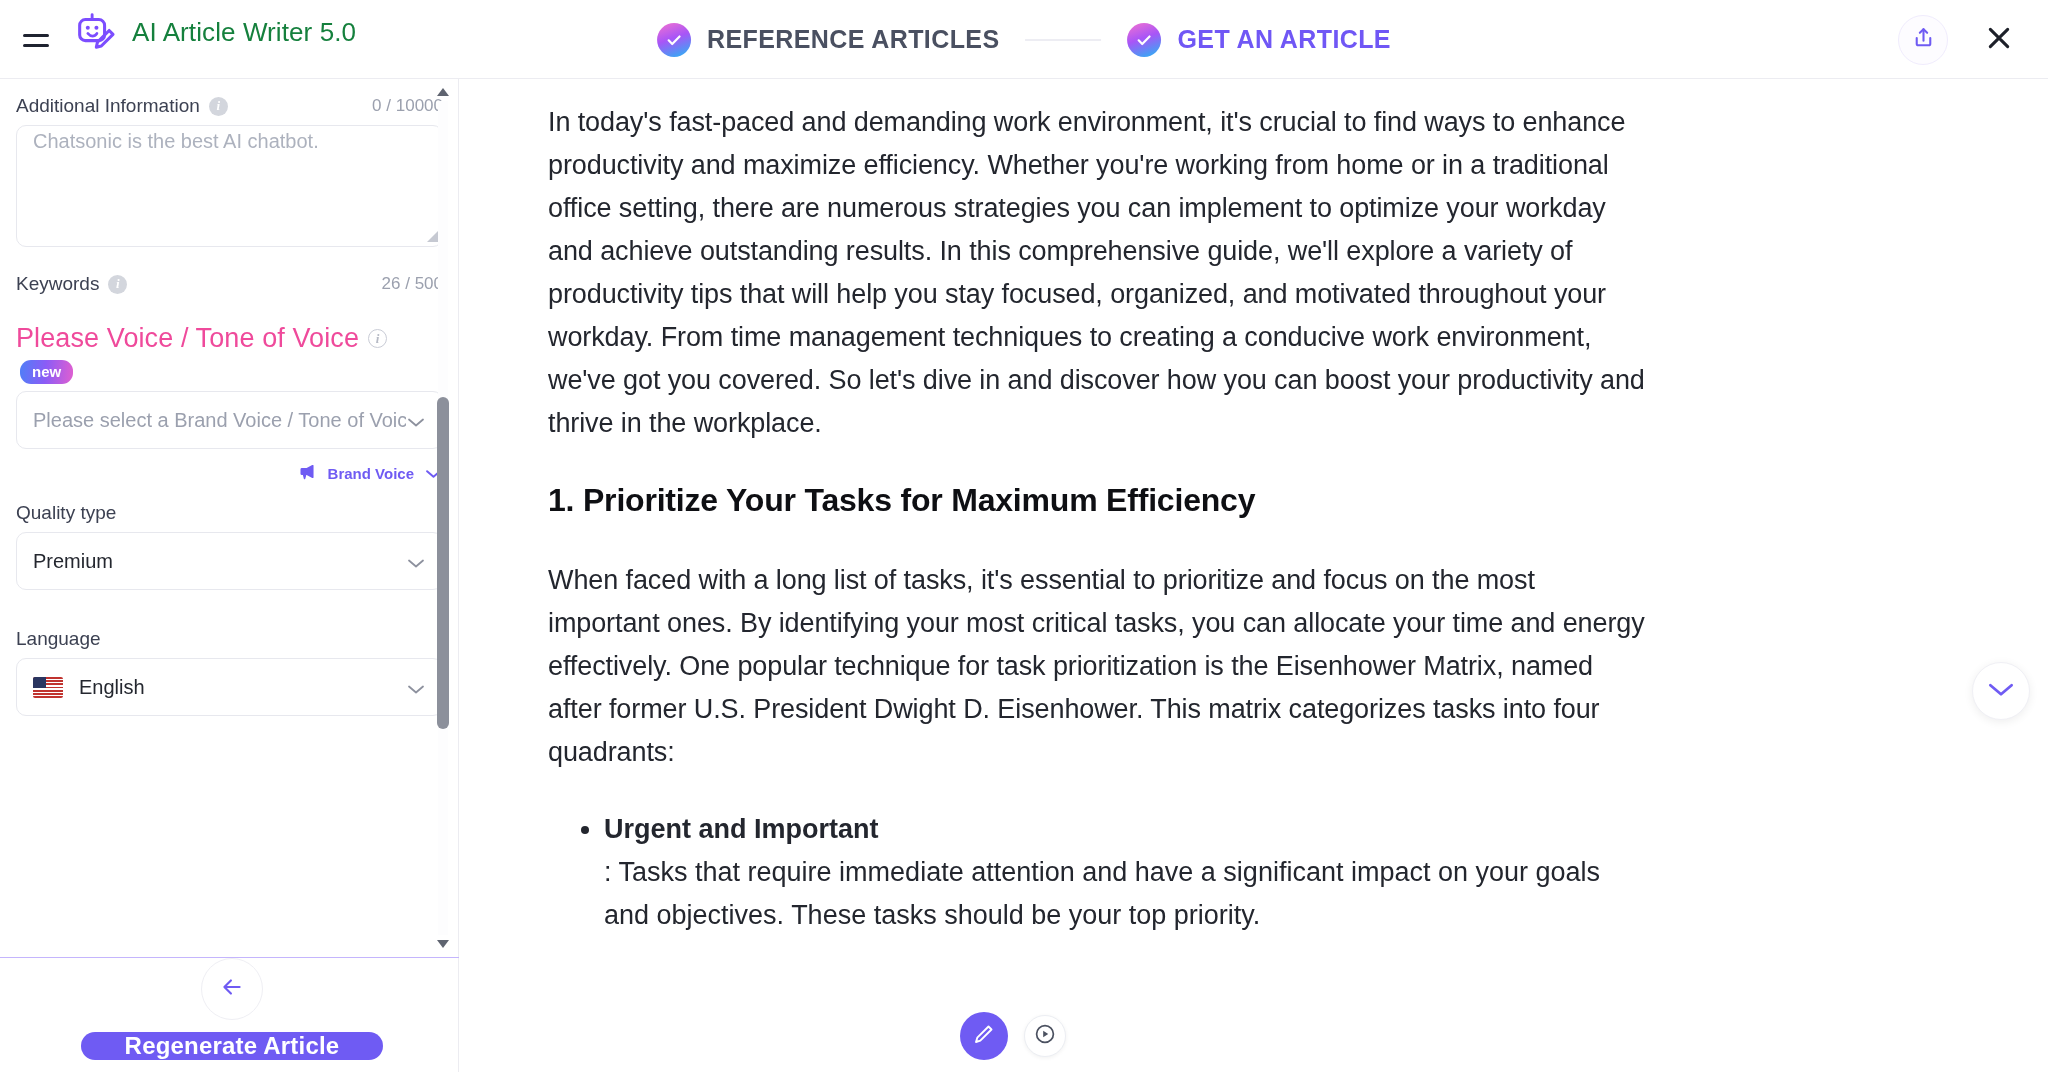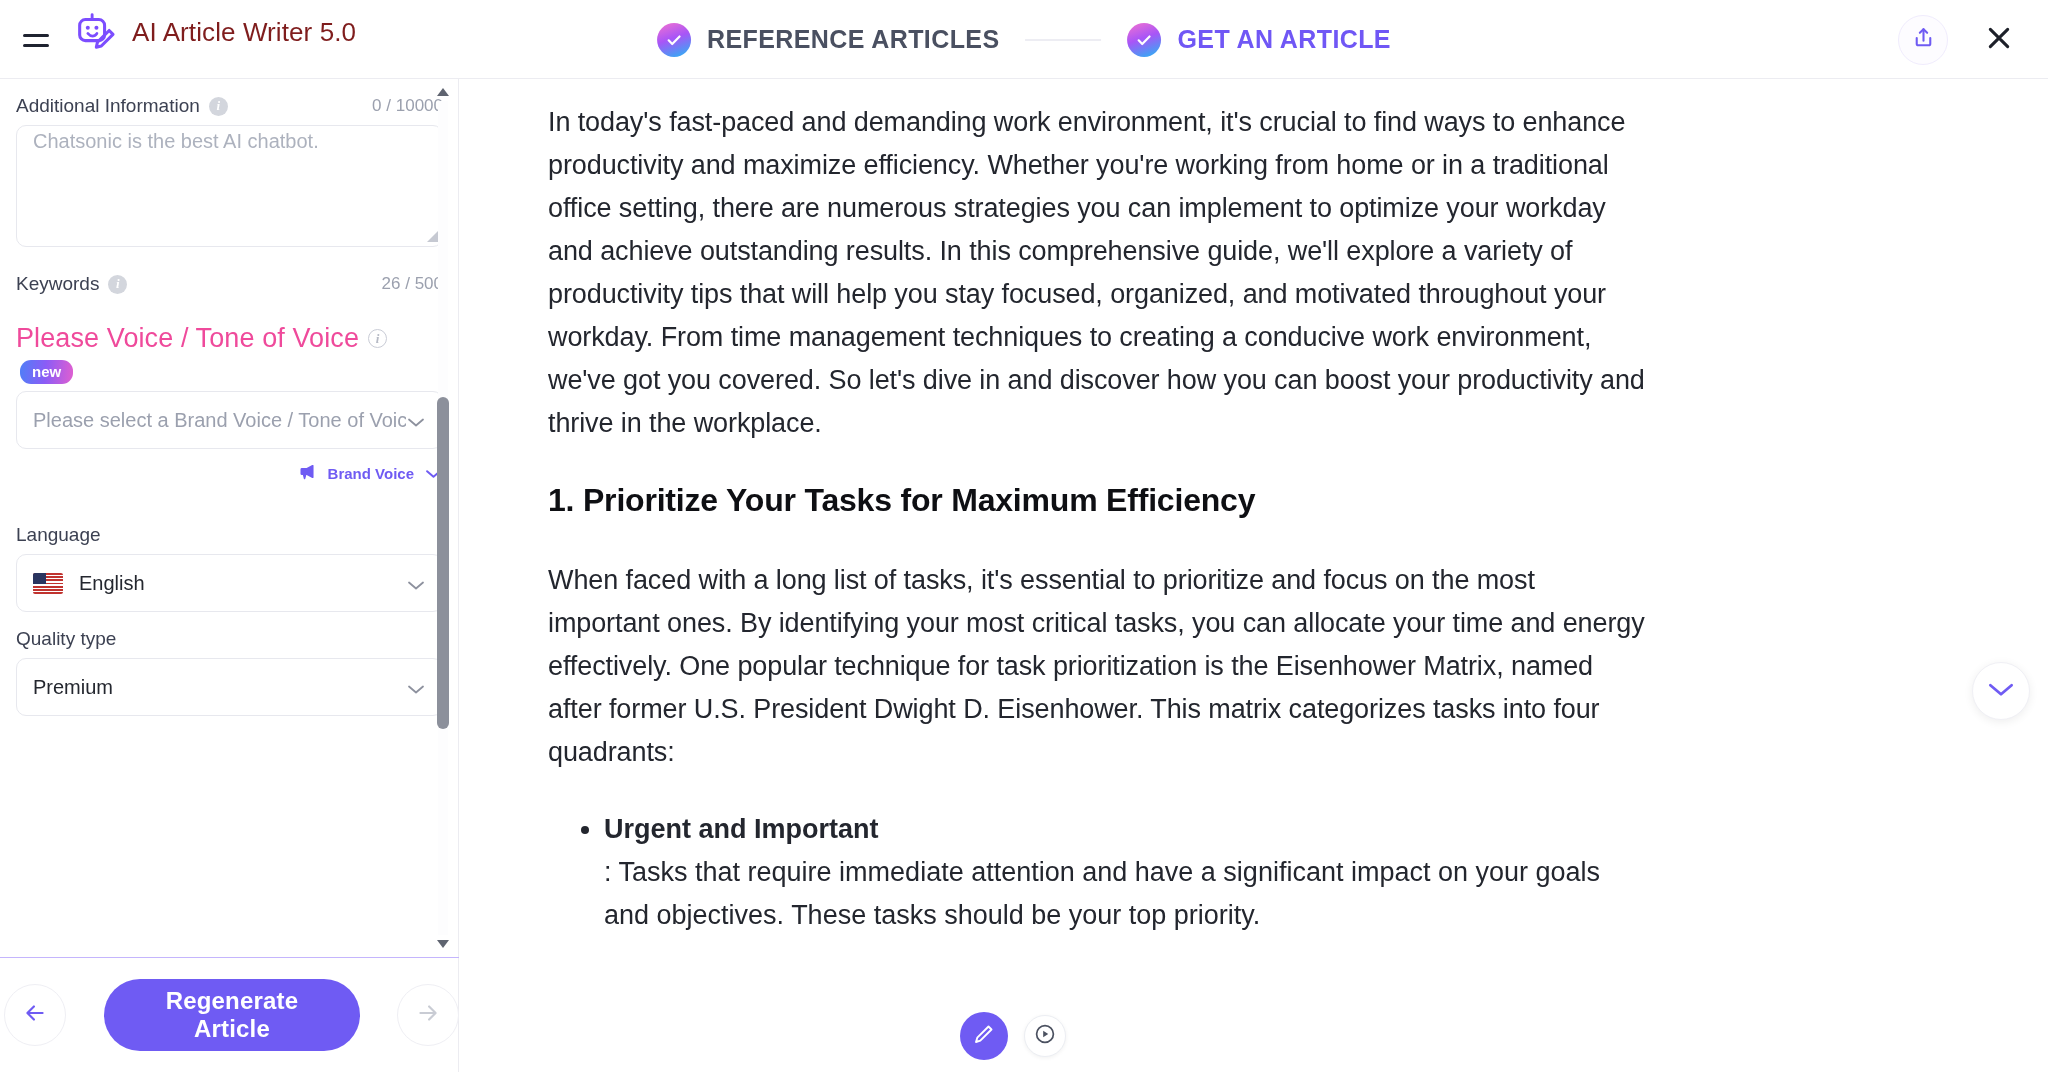--- a/index.html
+++ b/index.html
@@ -23,21 +23,21 @@
     width: 48px; height: 48px;
     display: flex; flex-direction: column; justify-content: center;
     align-items: center; gap: 7px; cursor: pointer;
   }
   .hamburger span { display:block; width: 26px; height: 3px; background: #1f2330; border-radius: 2px; }
   .hamburger span:nth-child(2) { width: 26px; }
 
   .brand { position: absolute; left: 72px; top: 9px; display: flex; align-items: center; gap: 14px; }
   .brand-icon { width: 46px; height: 46px; }
   .brand-title {
-    font-size: 26px; color: #7f1d1d; font-weight: 400;
+    font-size: 26px; color: #15803d; font-weight: 400;
     letter-spacing: 0.1px; white-space: nowrap;
   }
 
   .steps {
     position: absolute; left: 50%; transform: translateX(-50%);
     top: 0; height: 79px; display: flex; align-items: center; gap: 0px;
   }
   .step { display: flex; align-items: center; gap: 16px; cursor: pointer; }
   .step-check {
     width: 34px; height: 34px; border-radius: 50%;
@@ -141,21 +141,21 @@
   .sb-arrow .tri-up { width:0;height:0;border-style:solid;border-width:0 6px 8px 6px;border-color:transparent transparent #5f6470 transparent;}
   .sb-arrow .tri-down { width:0;height:0;border-style:solid;border-width:8px 6px 0 6px;border-color:#5f6470 transparent transparent transparent;}
   .sb-thumb {
     position: absolute; left: 1px; top: 312px; width: 12px; height: 332px;
     background: #8c909b; border-radius: 6px; cursor: grab;
   }
   .sb-rail { position:absolute; left: 2px; top: 16px; width: 10px; height: 834px; background: #fdfdfe; }
 
   .sidebar-footer {
     position: absolute; left: 0; bottom: 0; width: 459px; height: 114px;
-    display: flex; align-items: center; gap: 12px; padding-left: 4px;
+    display: flex; align-items: center; gap: 12px; padding-left: 4px; flex-direction: column;
   }
   .circle-btn {
     width: 62px; height: 62px; border-radius: 50%; border: 1px solid #efeff4;
     background: #fff; display:flex; align-items:center; justify-content:center; cursor:pointer;
     flex: 0 0 auto;
   }
   .regen-btn {
     height: 72px; border-radius: 36px; background: #6f5bf3; color: #fff;
     font-size: 24px; font-weight: 700; padding: 0 44px; border: none; cursor: pointer;
     display:flex; align-items:center; justify-content:center; margin: 0 25px 0 26px;
@@ -310,46 +310,46 @@
         </span>
         <span class="bv-text">Brand Voice</span>
         <span>
           <svg viewBox="0 0 20 12" width="19" height="11" fill="none" stroke="#6f5bf3" stroke-width="2.2" stroke-linecap="round" stroke-linejoin="round">
               <path d="M3 3.5L10 9.5 17 3.5"></path>
             </svg>
         </span>
       </div>
     </div>
 
+    <div class="field" style="margin-top:16px;">
+      <div class="field-head">
+        <span class="field-label">Quality type</span>
+      </div>
+      <div class="select-box">
+        <span class="select-value">Premium</span>
+        <span class="chev">
+          <svg viewBox="0 0 20 12" width="20" height="12" fill="none" stroke="#8d919e" stroke-width="1.8" stroke-linecap="round" stroke-linejoin="round">
+              <path d="M3 3.5L10 9.5 17 3.5"></path>
+            </svg>
+        </span>
+      </div>
+    </div>
+
     <div class="field" style="margin-top:38px;">
       <div class="field-head">
         <span class="field-label">Language</span>
       </div>
       <div class="select-box">
         <span class="select-value">
           <span class="flag">
             <span class="stripes"></span>
             <span class="canton"></span>
           </span>
           <span>English</span>
         </span>
-        <span class="chev">
-          <svg viewBox="0 0 20 12" width="20" height="12" fill="none" stroke="#8d919e" stroke-width="1.8" stroke-linecap="round" stroke-linejoin="round">
-              <path d="M3 3.5L10 9.5 17 3.5"></path>
-            </svg>
-        </span>
-      </div>
-    </div>
-
-    <div class="field" style="margin-top:16px;">
-      <div class="field-head">
-        <span class="field-label">Quality type</span>
-      </div>
-      <div class="select-box">
-        <span class="select-value">Premium</span>
         <span class="chev">
           <svg viewBox="0 0 20 12" width="20" height="12" fill="none" stroke="#8d919e" stroke-width="1.8" stroke-linecap="round" stroke-linejoin="round">
               <path d="M3 3.5L10 9.5 17 3.5"></path>
             </svg>
         </span>
       </div>
     </div>
   </div>
 
   <div class="scrollbar-track">

